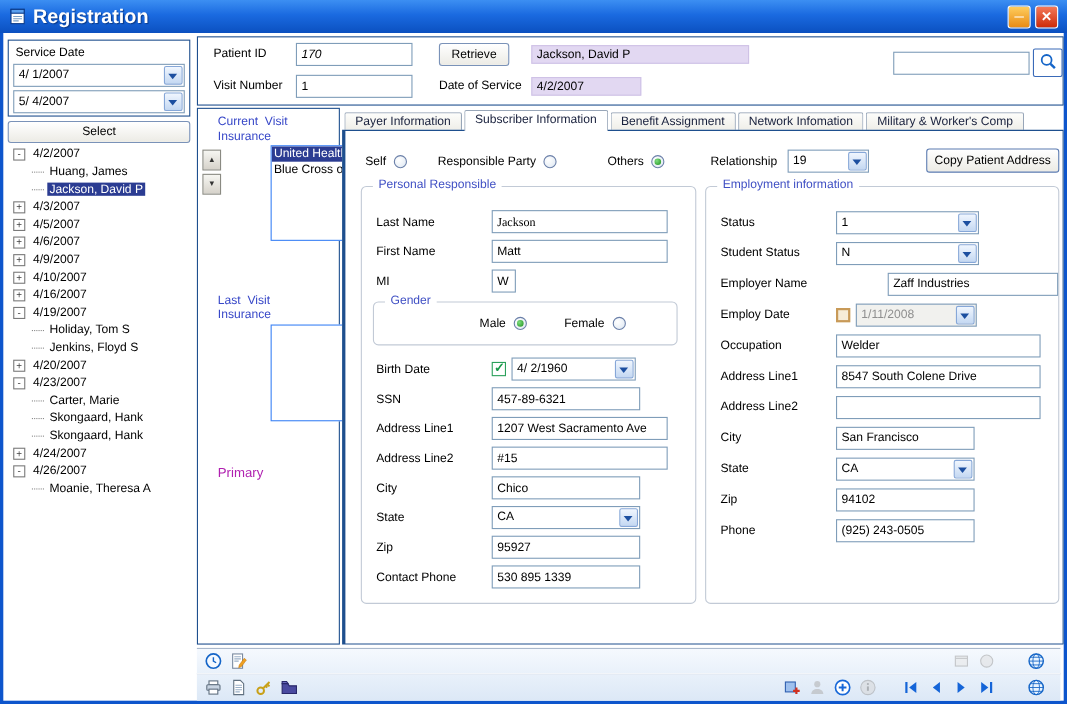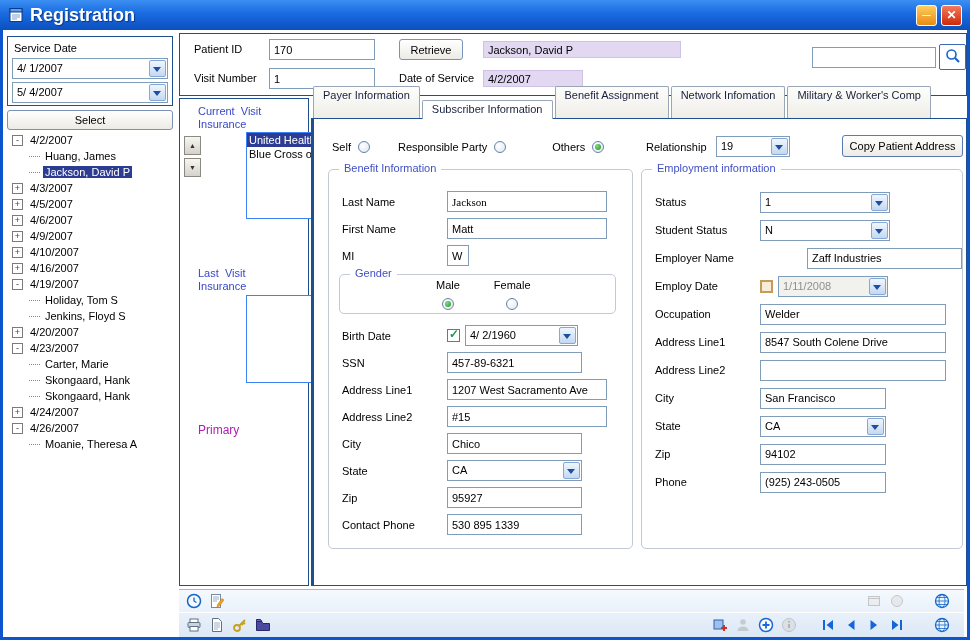--- a/index.html
+++ b/index.html
@@ -80,42 +80,42 @@
   .spin { position:absolute; width:17px; height:19px; text-align:center; font-size:7px; line-height:18px;
     color:#333; background:linear-gradient(180deg,#f6f6f2,#d6d2ca); border:1px solid #8a8a82; }
   .listbox { position:absolute; background:#fff; border:1px solid #3b82f6; overflow:hidden;margin-left:40px; }
   .litem { height:14px; line-height:14px; padding:0 2px; white-space:nowrap; overflow:hidden; }
   .litem.selected { background:#2b3c92; color:#fff; }
   .primary-lbl { position:absolute; color:#b020b0; font-size:12px; }
 
   
   .tabstrip { position:absolute; left:310px; top:101px; height:18px; display:flex; align-items:flex-end; }
   .tab { border:1px solid #98a6b8; border-bottom:none; background:linear-gradient(180deg,#fdfdfb,#eeede7);
-    padding:2px 9px 2px 9px; margin-right:2px; border-radius:2px 2px 0 0; color:#18203c; height:33px;
+    padding:2px 9px 2px 9px; margin-right:2px; border-radius:2px 2px 0 0; color:#18203c; height:17px;
     white-space:nowrap; }
   .tab.active { background:#fff; height:19px; position:relative; z-index:3; font-weight:normal; }
   .tabpanel { position:absolute; left:308px; top:118px; width:656px; height:468px; background:#fff;
     border:1px solid #1e4f8e; border-left:3px solid #1e4f8e; z-index:2; }
 
   
   .relation-row { position:absolute; left:18px; top:17px; height:22px; display:flex; align-items:center; }
   .rgroup { display:inline-flex; align-items:center; gap:7px; }
   .rgroup:nth-child(1) { margin-right:28px; }
   .rgroup:nth-child(2) { margin-right:46px; }
 
   
   .groupbox { position:absolute; border:1px solid #c2cad6; border-radius:5px; background:#fff; padding-top:18px; }
   .gb-legend { position:absolute; top:-8px; left:10px; background:#fff; padding:0 5px; color:#4050c4; }
   .frow { display:flex; align-items:center; height:27px; padding-left:13px; }
   .gb-emp .frow { height:28px; }
   .flabel { width:105px; flex:none; }
   .gender-box { position:relative; margin:5px 16px 8px 10px; height:40px;
     border:1px solid #c2cad6; border-radius:5px; }
   .gender-inner { display:flex; align-items:center; height:100%; padding-left:96px; gap:34px; }
-  .ritem { display:inline-flex; align-items:center; gap:7px;flex-direction:column; }
+  .ritem { display:inline-flex; align-items:flex-end; gap:7px; }
 
   
   .toolbar { position:absolute; left:176px; top:589px; right:3px; height:48px;
     background:linear-gradient(180deg,#f5f9fe,#dce8f6); border-top:1px solid #aab8cc; }
   .tb-row { display:flex; align-items:center; padding:0 8px 0 6px; }
   .tb-row1 { height:22px; }
   .tb-sep { height:1px; background:#b4c2d6; border-bottom:1px solid #fff; }
   .tb-row2 { height:24px; }
   .ticon { width:18px; height:16px; display:inline-flex; align-items:center; justify-content:center;
     margin-right:5px; }
@@ -227,21 +227,21 @@
         <span class="expander">-</span>
         <span class="tree-label">4/26/2007</span>
       </div>
       <div class="tree-row patient">
         <span class="tree-label">Moanie, Theresa A</span>
       </div>
     </div>
 
   <div class="panel topbar">
     <span class="lbl" style="left:14px;top:9px;">Patient ID</span>
-    <div class="tb abs" style="left:89px;top:5px;width:106px;">170</div>
+    <div class="tb abs" style="left:89px;top:5px;width:106px;font-style:italic;">170</div>
     <span class="lbl" style="left:14px;top:38px;">Visit Number</span>
     <div class="tb abs" style="left:89px;top:34px;width:106px;">1</div>
     <div class="xp-button abs" style="left:219px;top:5px;width:64px;height:21px;">Retrieve</div>
     <div class="ro" style="left:303px;top:7px;width:198px;">Jackson, David P</div>
     <span class="lbl" style="left:219px;top:38px;">Date of Service</span>
     <div class="ro" style="left:303px;top:36px;width:100px;">4/2/2007</div>
     <div class="tb abs" style="left:632px;top:13px;width:124px;"></div>
     <div class="search-btn">
       <span>
         <svg width="18" height="18" viewBox="0 0 18 18">
@@ -291,21 +291,21 @@
         </span>
       </div>
     <span class="lbl" style="left:332px;top:22px;">Relationship</span>
     <div class="cmb abs" style="left:402px;top:17px;width:74px;">
       <span class="cval">19</span>
       <span class="cbtn"></span>
     </div>
     <div class="xp-button abs" style="left:528px;top:16px;width:121px;height:22px;border-color:#5a7ab0;">Copy Patient Address</div>
 
     <div class="groupbox gb-pers" style="left:14px;top:50px;width:305px;height:380px;">
-      <span class="gb-legend">Benefit Information</span>
+      <span class="gb-legend">Personal Responsible</span>
 
       <div class="frow">
         <span class="flabel">Last Name</span>
         <div class="tb" style="width:160px;font-family:Liberation Serif, serif;">Jackson</div>
       </div>
       <div class="frow">
         <span class="flabel">First Name</span>
         <div class="tb" style="width:160px;">Matt</div>
       </div>
       <div class="frow">

